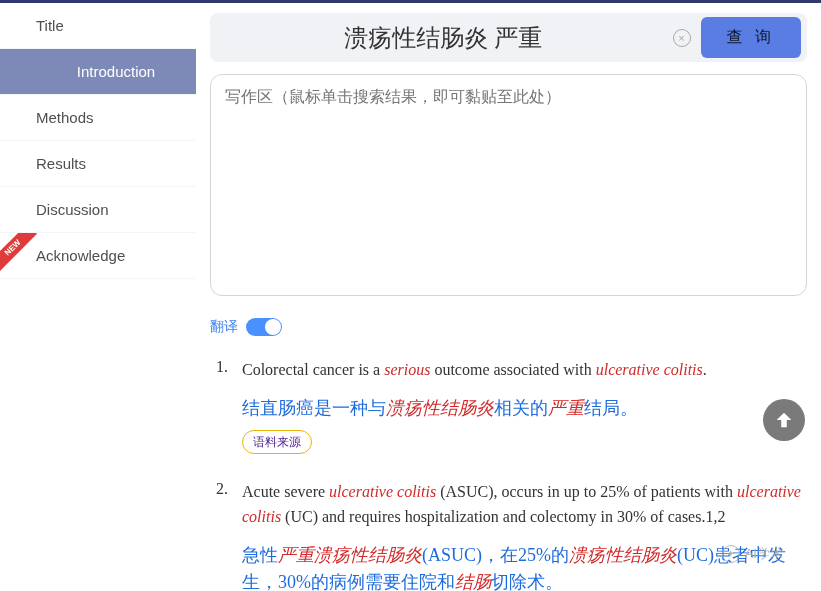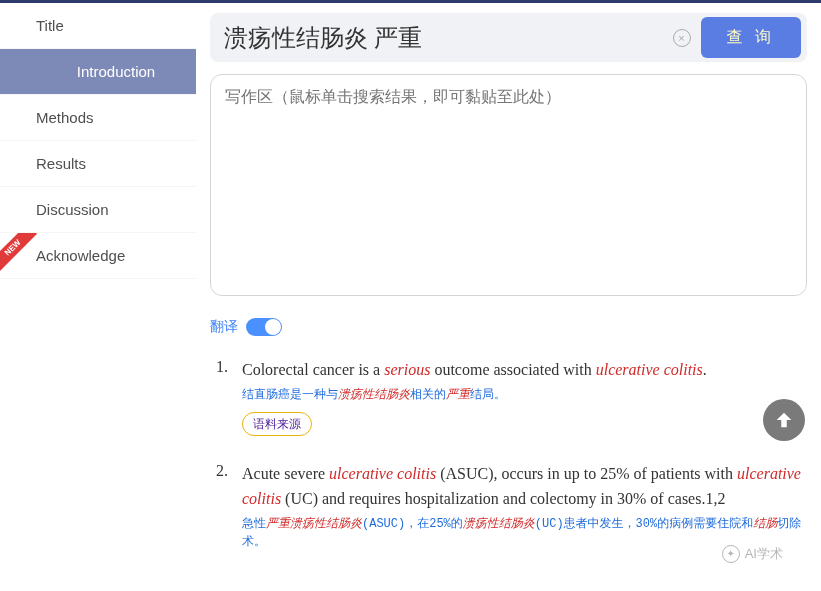--- a/index.html
+++ b/index.html
@@ -7,34 +7,34 @@
 .topbar { height: 3px; background: #2e3a6e; }
 .container { display: flex; height: 588px; }
 .sidebar { width: 196px; background: #fff; position: relative; }
 .sidebar-item { padding: 14px 0 14px 36px; font-size: 15px; color: #4f4f4f; cursor: pointer; border-bottom: 1px solid #f5f5f5; }
 .sidebar-item.active { background: #7d8ab8; color: #fff; text-align: center; }
 .sidebar-item.new-badge { position: relative; }
 .new-ribbon-wrap { position: absolute; left: 0; top: 0; width: 40px; height: 40px; overflow: hidden; }
 .new-ribbon-inner { position: absolute; width: 54px; height: 14px; background: #e03a3a; color: #fff; font-size: 8px; line-height: 14px; text-align: center; transform: rotate(-45deg); left: -14px; top: 8px; font-weight: bold; }
 .main { flex: 1; padding: 10px 14px 0 14px; position: relative; }
 .search-row { display: flex; align-items: center; background: #f1f2f6; border-radius: 8px; padding: 4px 6px 4px 14px; margin-bottom: 12px; }
-.search-input { flex: 1; border: none; background: transparent; font-size: 24px; color: #333; outline: none; font-family: "KaiTi","STKaiti",serif; }
+.search-input { flex: 1; border: none; background: transparent; font-size: 24px; color: #333; outline: none; font-family: "KaiTi","STKaiti",serif; text-align: center; }
 .clear-icon { width: 18px; height: 18px; border: 1px solid #aaa; border-radius: 50%; color: #aaa; font-size: 11px; line-height: 16px; text-align: center; margin: 0 10px; cursor: pointer; }
-.query-btn { background: #5a7de3; color: #fef9c3; border: none; border-radius: 6px; padding: 10px 26px; font-size: 16px; cursor: pointer; letter-spacing: 4px; }
+.query-btn { background: #5a7de3; color: #0f172a; border: none; border-radius: 6px; padding: 10px 26px; font-size: 16px; cursor: pointer; letter-spacing: 4px; }
 .write-area { width: 100%; height: 222px; border: 1px solid #d5d5d5; border-radius: 12px; padding: 12px 14px; font-size: 16px; color: #b3b3b3; resize: none; outline: none; font-family: inherit; }
 .translate-row { display: flex; align-items: flex-start; margin: 18px 0 22px 0; }
 .translate-label { color: #3b82f6; font-size: 14px; margin-right: 8px; }
 .toggle { width: 36px; height: 18px; background: #4a90ff; border-radius: 10px; position: relative; cursor: pointer; }
 .toggle-knob { position: absolute; right: 1px; top: 1px; width: 16px; height: 16px; background: #fff; border-radius: 50%; }
 .results { padding-left: 6px; font-family: Georgia, "Times New Roman", serif; }
 .result-item { display: flex; margin-bottom: 26px; }
 .result-num { width: 26px; font-size: 16px; color: #333; }
 .result-body { flex: 1; font-size: 16px; line-height: 1.55; color: #333; }
 .hl { color: #d12a2a; font-style: italic; }
-.translation { color: #1e6bdc; font-size: 12px; font-family: Liberation Mono, monospace; margin-top: 3px; line-height: 1.5; }
+.translation { color: #1e6bdc; font-size: 18px; font-family: Liberation Serif, serif; margin-top: 12px; line-height: 1.5; }
 .translation .thl { color: #d12a2a; font-style: italic; }
 .source-btn { display: inline-block; border: 1px solid #eab308; border-radius: 14px; padding: 2px 10px; font-size: 12px; color: #4c1d95; margin-top: 8px; cursor: pointer; font-family: "Microsoft YaHei", sans-serif; }
 .scroll-top { position: absolute; right: 16px; bottom: 150px; width: 42px; height: 42px; background: #7a7a7a; border-radius: 50%; display: flex; align-items: center; justify-content: center; cursor: pointer; }
 .scroll-top svg { fill: #fff; }
 .watermark { position: absolute; right: 38px; bottom: 28px; color: #a9a9a9; font-size: 13px; display: flex; align-items: center; opacity: 0.85; font-family: "Microsoft YaHei", sans-serif; }
 .watermark .wicon { width: 18px; height: 18px; border: 1px solid #a9a9a9; border-radius: 50%; margin-right: 5px; font-size: 10px; line-height: 16px; text-align: center; }
 </style>
 </head>
 <body>
 

